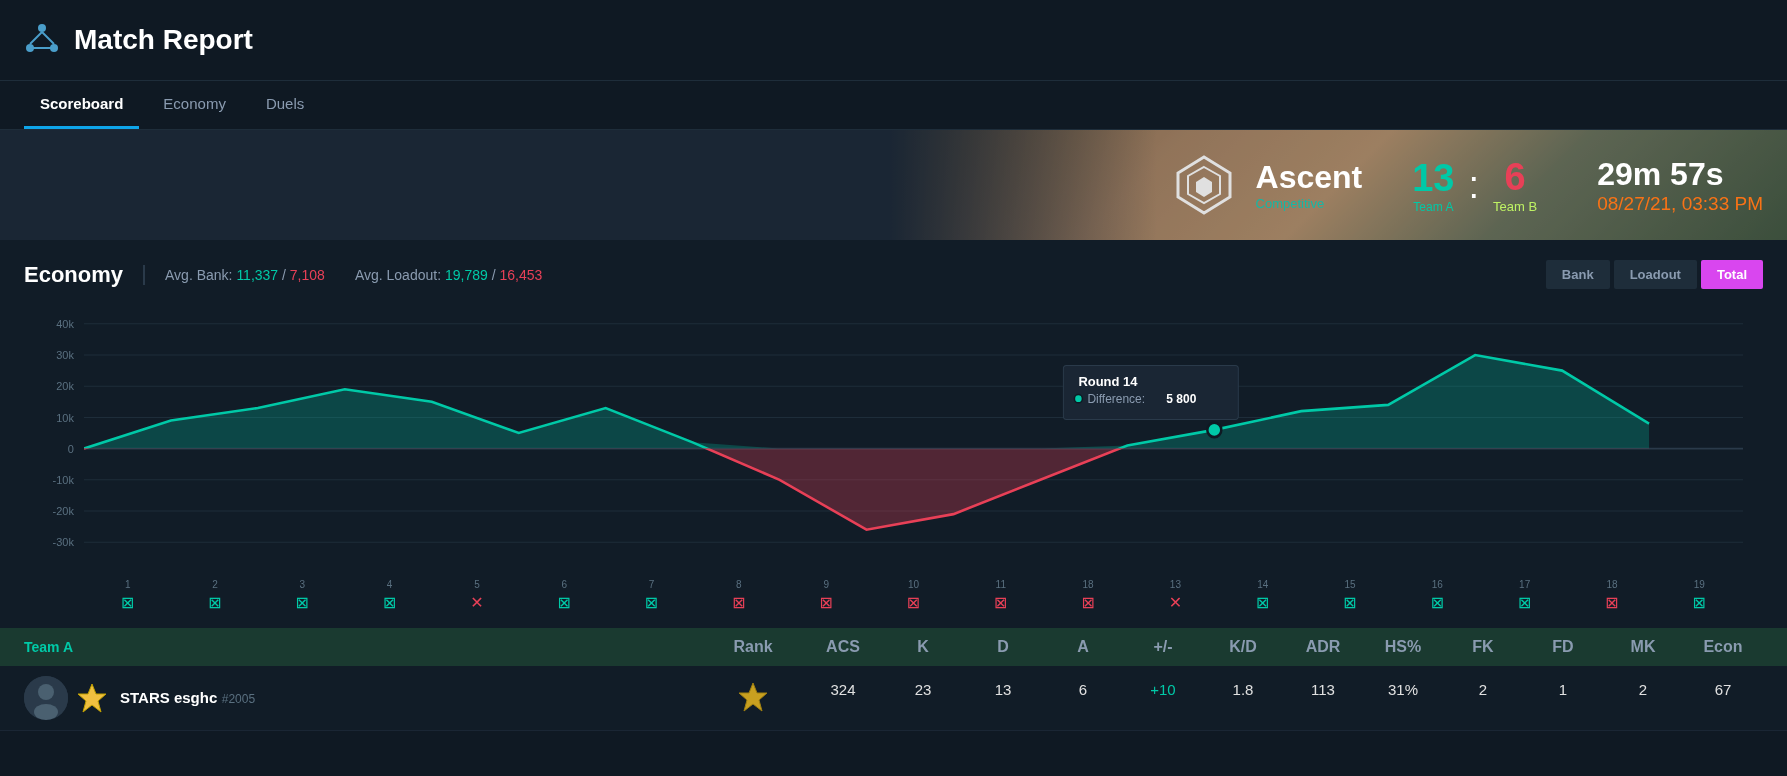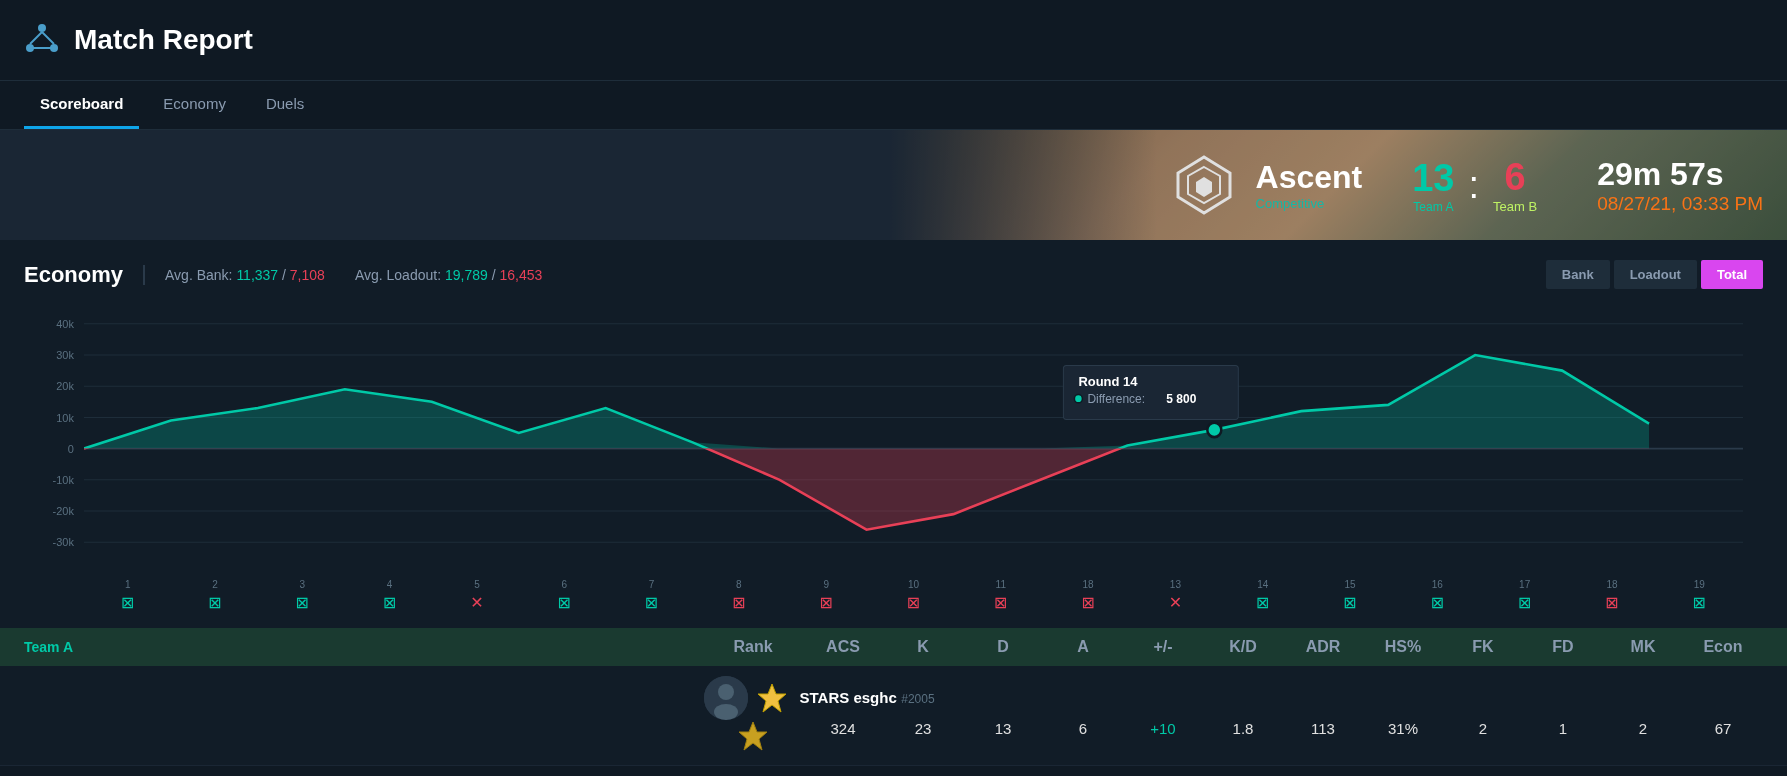--- a/index.html
+++ b/index.html
@@ -245,21 +245,20 @@
       font-weight: 600;
     }
     .col-header.wide { width: 100px; }
 
     .player-row {
       display: flex;
       align-items: center;
       padding: 10px 24px;
       border-bottom: 1px solid #1a2634;
       background: #111c27;
-      flex-direction: column;
     }
     .player-avatar-area {
       display: flex;
       align-items: center;
       width: 380px;
     }
     .player-avatar {
       width: 44px;
       height: 44px;
       border-radius: 50%;

